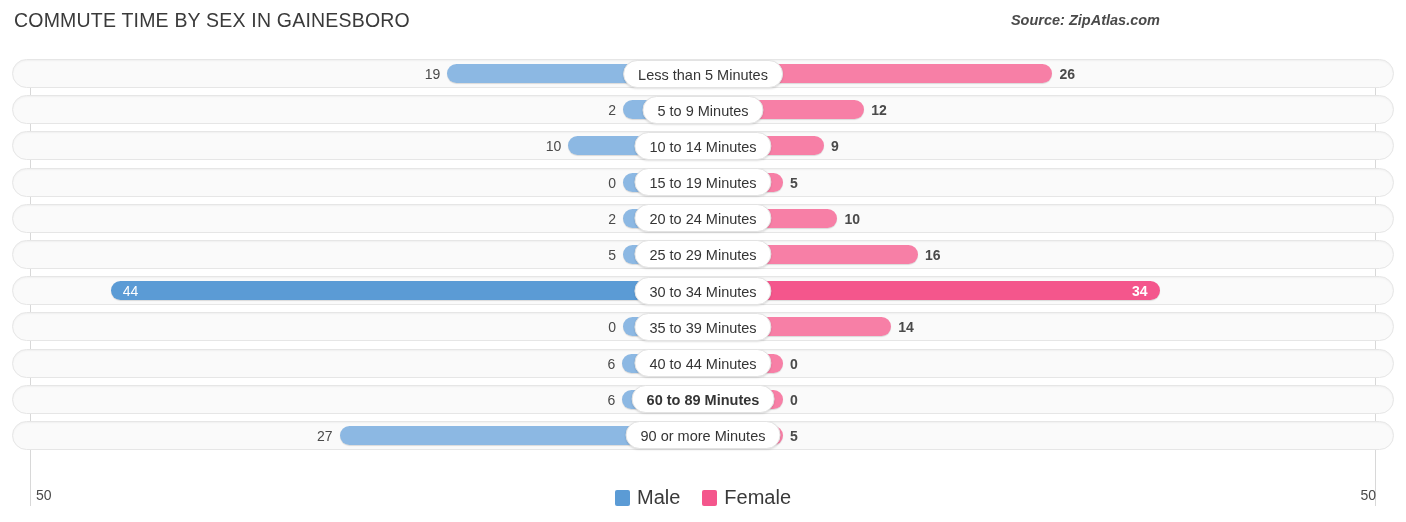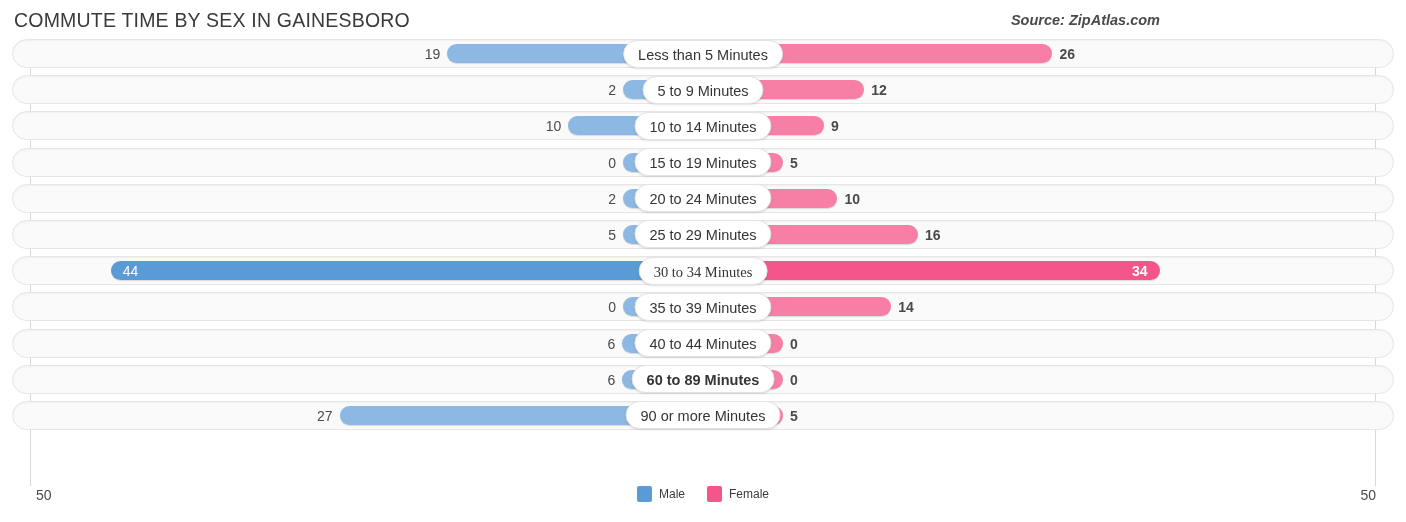--- a/index.html
+++ b/index.html
@@ -41,21 +41,21 @@
     font-style: italic;
     color: #4a4a4a;
     white-space: nowrap;
     font-weight: 700;
   }
 
   
   .plot {
     position: absolute;
     left: 0;
-    top: 36px;
+    top: 56px;
     width: 1350px;
     height: 440px;
   }
 
   
   .gridline {
     position: absolute;
     top: 4px;
     width: 1px;
     height: 446px;
@@ -185,21 +185,21 @@
     align-items: center;
     gap: 7px;
   }
   .legend-swatch {
     width: 15px;
     height: 16px;
     border-radius: 2px;
     display: inline-block;
   }
   .legend-text {
-    font-size: 12px;
+    font-size: 20px;
     color: #3a3a3a;
     white-space: nowrap;
     text-align: right;
   }
 </style>
 </head>
 <body>
 
 <div class="header">
   <div class="chart-title">COMMUTE TIME BY SEX IN GAINESBORO</div>
@@ -257,21 +257,21 @@
         <div class="val left" style="right: 790px;">5</div>
         <div class="val right" style="left: 925.04px;">16</div>
         <div class="cat-pill" style="left: 703px;">25 to 29 Minutes</div>
       </div>
       <div class="row">
         <div class="track"></div>
         <div class="bar male peak" style="left: 110.76px; width: 592.24px;"></div>
         <div class="bar female peak" style="left: 703px; width: 456.96px;"></div>
         <div class="val left inside" style="left: 122.76px;">44</div>
         <div class="val right inside" style="left: 1131.96px;">34</div>
-        <div class="cat-pill" style="left: 703px; font-family: Liberation Serif, serif;">30 to 34 Minutes</div>
+        <div class="cat-pill" style="left: 703px;">30 to 34 Minutes</div>
       </div>
       <div class="row">
         <div class="track"></div>
         <div class="bar male" style="left: 623px; width: 80px;"></div>
         <div class="bar female" style="left: 703px; width: 188.16px;"></div>
         <div class="val left" style="right: 790px;">0</div>
         <div class="val right" style="left: 898.16px;">14</div>
         <div class="cat-pill" style="left: 703px;">35 to 39 Minutes</div>
       </div>
       <div class="row">

